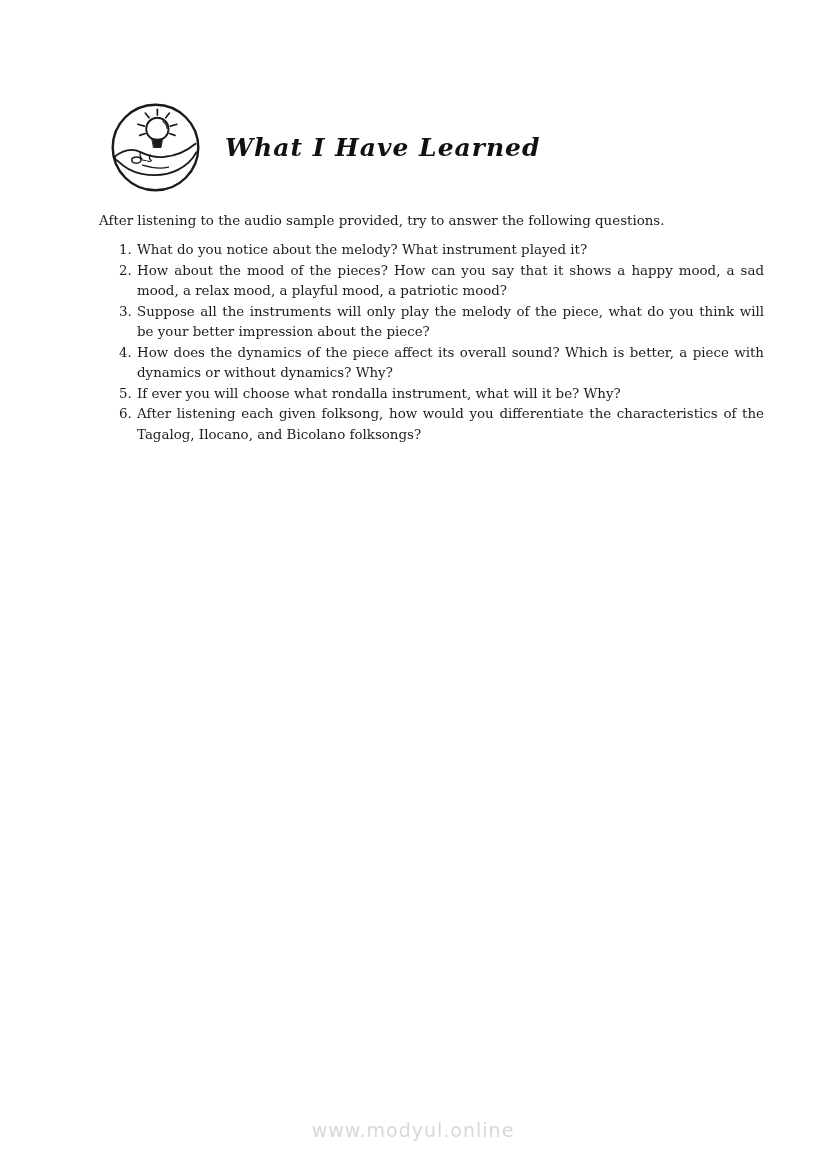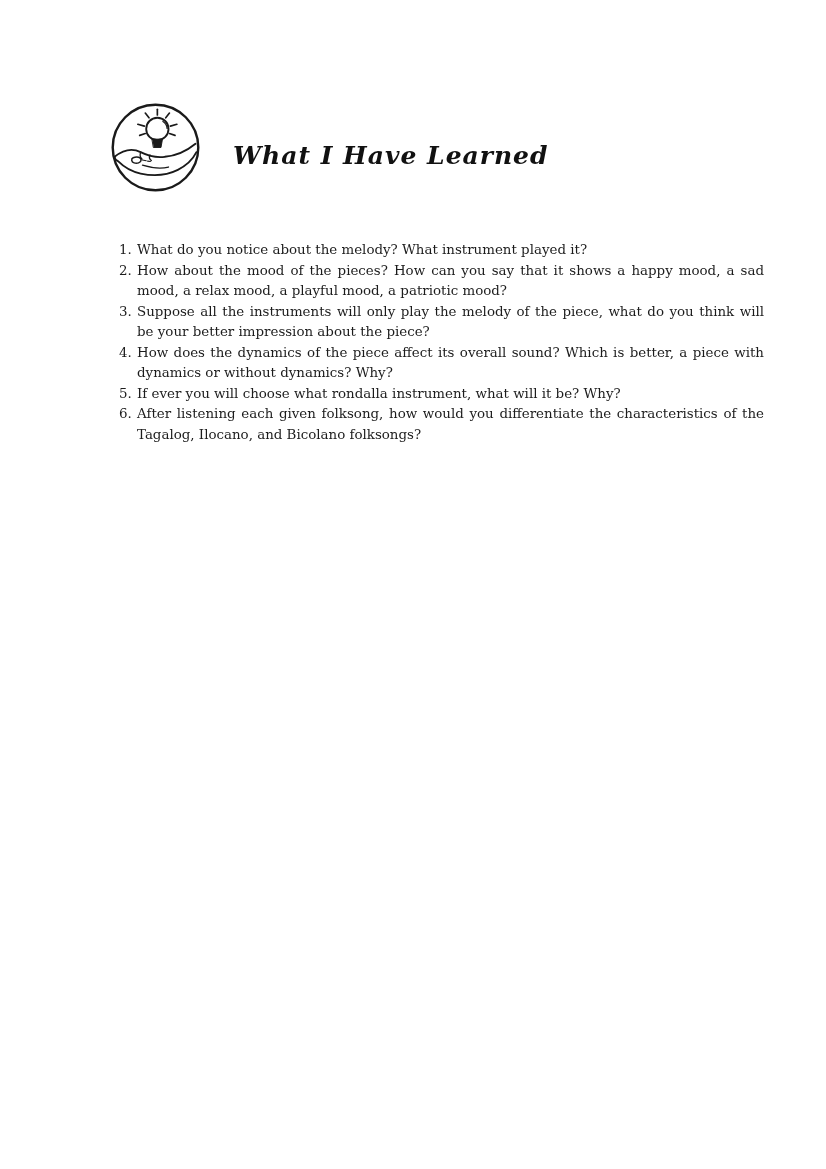--- a/index.html
+++ b/index.html
@@ -23,21 +23,21 @@
     left: 109px;
     top: 101px;
     width: 93px;
     height: 93px;
   }
   .section-icon svg { width: 100%; height: 100%; }
   .section-title {
     position: absolute;
     left: 225px;
     top: 133px;
-    margin: 8px;
+    margin: 0;
     font-family: "DejaVu Serif", "Liberation Serif", serif;
     font-size: 25px;
     font-weight: bold;
     font-style: italic;
     letter-spacing: 1px;
     color: #111111;
     white-space: nowrap;
   }
 
   
@@ -121,24 +121,26 @@
       <path d="M36 63.5 l4 .8 M41.5 64.6 l3 .5" stroke-width="1.2"></path>
 
       <path d="M34 55 C 33 58 33 60.5 35.5 62.5" stroke-width="1.4"></path>
       <path d="M44 58 C 43 60 43 62 45.5 64" stroke-width="1.4"></path>
       <path d="M36 69 C 46 72 56 73 64 71" stroke-width="1.4"></path>
     </svg>
   </div>
 
   <h1 class="section-title">What I Have Learned</h1>
 
+  <p class="intro">After listening to the audio sample provided, try to answer the following questions.</p>
 
   <ol class="questions">
     <li>What do you notice about the melody? What instrument played it?</li>
     <li>How about the mood of the pieces? How can you say that it shows a happy mood, a sad mood, a relax mood, a playful mood, a patriotic mood?</li>
     <li>Suppose all the instruments will only play the melody of the piece, what do you think will be your better impression about the piece?</li>
     <li>How does the dynamics of the piece affect its overall sound? Which is better, a piece with dynamics or without dynamics? Why?</li>
     <li>If ever you will choose what rondalla instrument, what will it be? Why?</li>
     <li>After listening each given folksong, how would you differentiate the characteristics of the Tagalog, Ilocano, and Bicolano folksongs?</li>
   </ol>
 
+  <div class="watermark">www.modyul.online</div>
 
 </div>
 
 </body></html>

